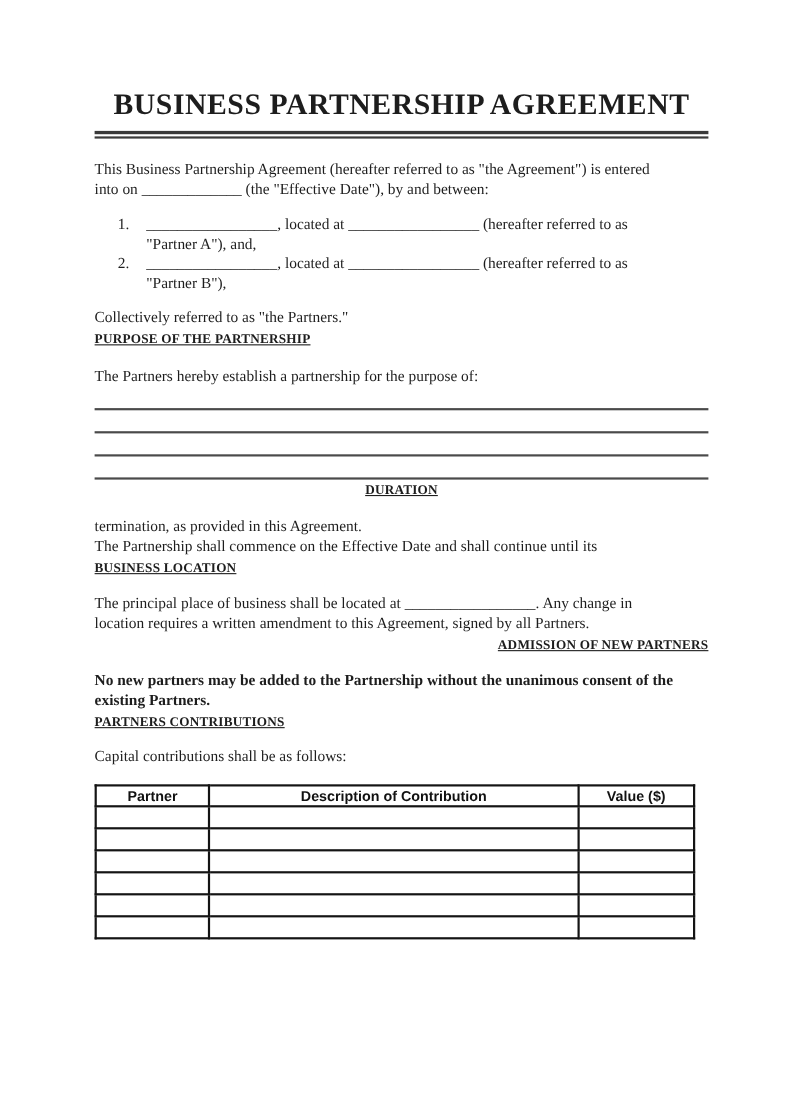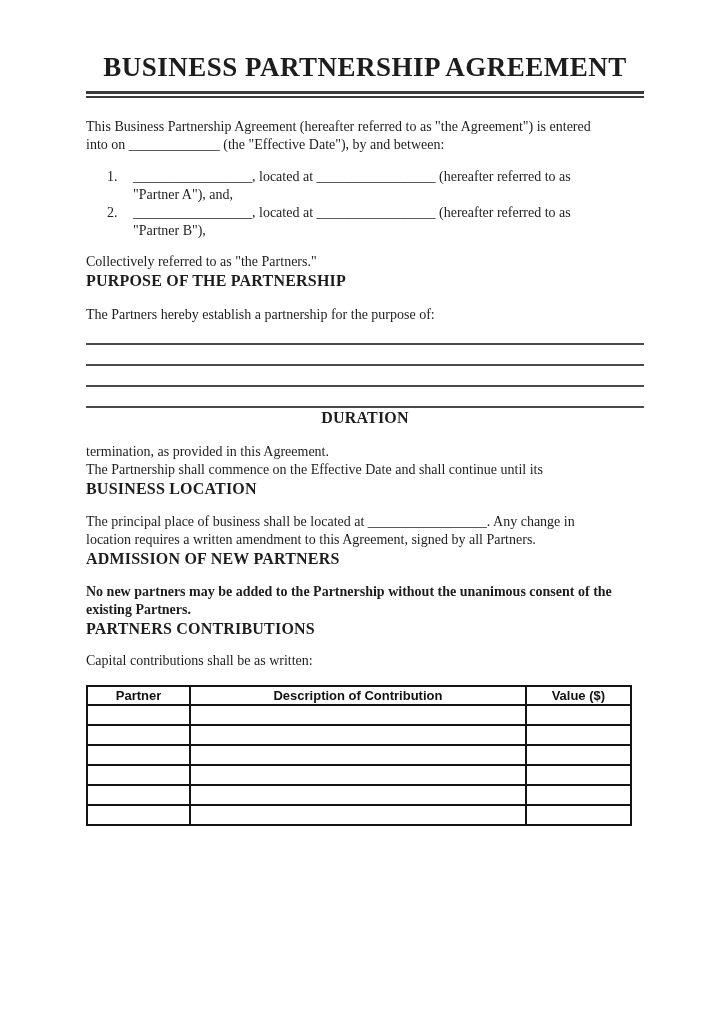--- a/index.html
+++ b/index.html
@@ -11,21 +11,21 @@
     width: 720px;
     height: 1018px;
     font-family: "Liberation Serif", serif;
     color: #1d1d1d;
     overflow: hidden;
   }
   .page {
     box-sizing: border-box;
     width: 720px;
     height: 1018px;
-    padding: 52px 76px 0 86px;
+    padding: 80px 76px 0 86px;
   }
   .content {
     width: 558px;
   }
   .doc-title {
     font-size: 27px;
     font-weight: bold;
     text-align: center;
     letter-spacing: 0.5px;
     line-height: 31px;
@@ -49,37 +49,38 @@
   .party { display: flex; }
   .party-num {
     width: 26px;
     margin-left: 21px;
     flex: 0 0 auto;
   }
   .party-text { flex: 1 1 auto; }
   .collectively { margin-top: 13px; }
   h2.sec-heading {
     margin: 0;
-    font-size: 16px;
+    font-size: 12px;
     font-weight: bold;
     line-height: 19px;
     letter-spacing: 0.2px;
+    text-decoration: underline;
   }
   .h-purpose   { margin-top: 14px; }
   .purpose-body { margin-top: 16px; }
   .blank-lines { margin-top: 0; }
   .ruled-line {
     height: 19px;
     border-bottom: 2px solid #4a4a4a;
   }
   .h-duration  { margin-top: 10px; text-align: center; }
   .duration-body { margin-top: 16px; }
   .h-bizloc    { margin-top: 17px; }
   .bizloc-body { margin-top: 15px; }
-  .h-admission { margin-top: 16px; }
+  .h-admission { margin-top: 16px; text-align: right; }
   .admission-body { margin-top: 15px; font-weight: bold; }
   .h-capital   { margin-top: 16px; }
   .capital-body { margin-top: 14px; }
   table.contrib {
     border-collapse: collapse;
     width: 546px;
     margin-top: 15px;
     table-layout: fixed;
   }
   table.contrib th, table.contrib td {
@@ -156,21 +157,21 @@
       <div class="line">location requires a written amendment to this Agreement, signed by all Partners.</div>
     </div>
 
     <h2 class="sec-heading h-admission">ADMISSION OF NEW PARTNERS</h2>
     <div class="para admission-body">
       <div class="line">No new partners may be added to the Partnership without the unanimous consent of the</div>
       <div class="line">existing Partners.</div>
     </div>
 
     <h2 class="sec-heading h-capital">PARTNERS CONTRIBUTIONS</h2>
-    <div class="para capital-body">Capital contributions shall be as written:</div>
+    <div class="para capital-body">Capital contributions shall be as follows:</div>
 
     <table class="contrib">
       <colgroup>
         <col class="col-partner">
         <col class="col-desc">
         <col class="col-value">
       </colgroup>
       <thead>
         <tr>
           <th>Partner</th>

